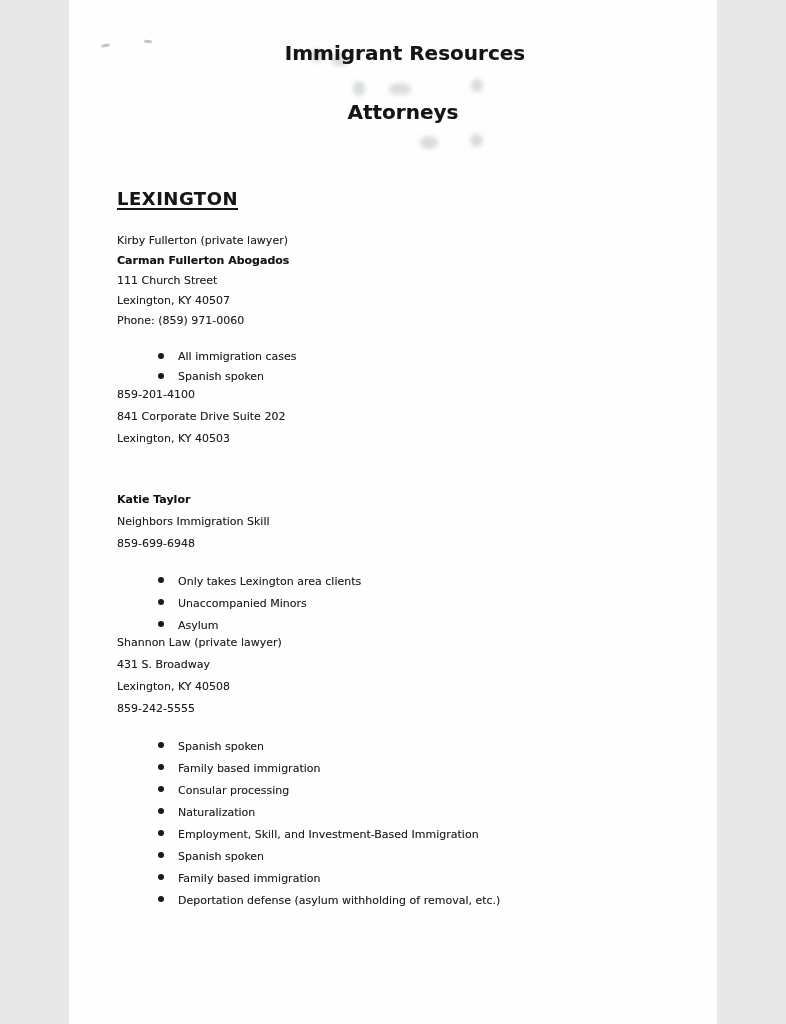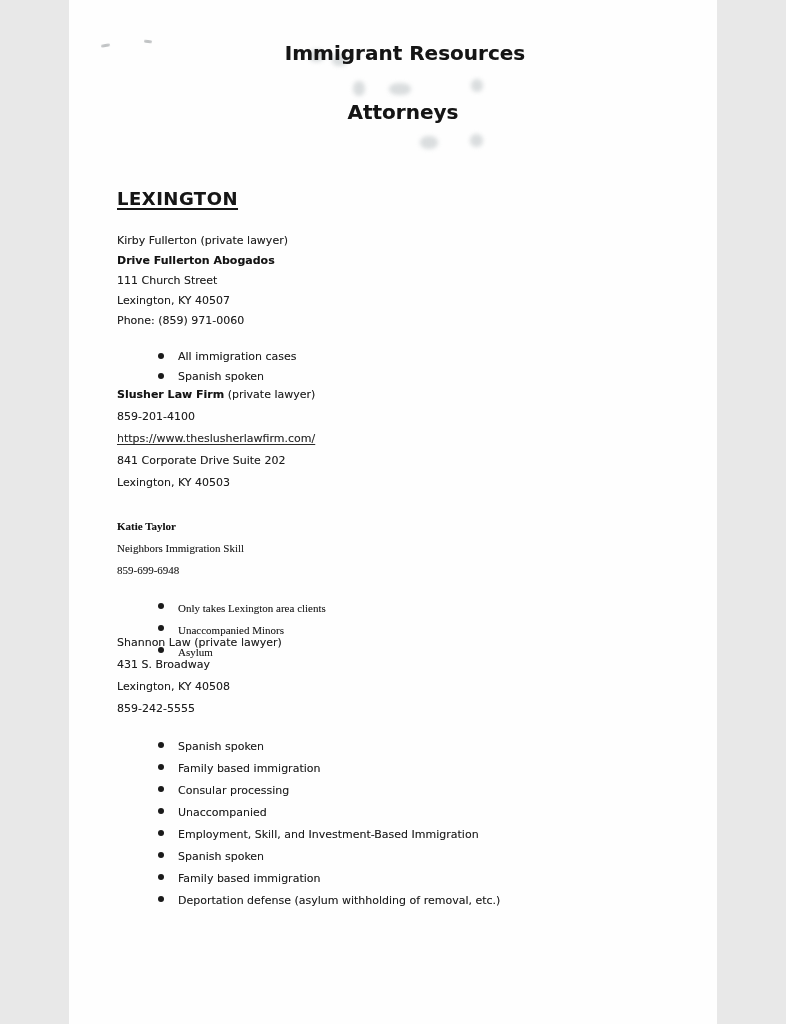--- a/index.html
+++ b/index.html
@@ -59,21 +59,21 @@
   
   .entry {
     position: absolute;
     left: 48px;
     right: 20px;
     font-size: 11px;
     line-height: 22px;
   }
   .entry-1 { top: 231px; line-height: 20px; }
   .entry-2 { top: 384px; }
-  .entry-3 { top: 515px; font-family: Liberation Serif, serif; }
+  .entry-3 { top: 489px; }
   .entry-4 { top: 632px; }
 
   .line { white-space: nowrap; }
   .bold { font-weight: bold; color: #141414; }
   a.link {
     color: #2b2b2b;
     text-decoration: underline;
     text-decoration-thickness: 1px;
     text-underline-offset: 2px;
   }
@@ -132,33 +132,31 @@
   <div class="artifact ghost g6"></div>
   <div class="artifact ghost g7"></div>
 
   <div class="doc-title">Immigrant Resources</div>
   <div class="doc-subtitle">Attorneys</div>
   <div class="section-heading">LEXINGTON</div>
 
   <div id="entries">
       <div class="entry entry-1">
         <div class="line"><span class="">Kirby Fullerton (private lawyer)</span></div>
-        <div class="line"><span class="bold">Drive Fullerton Abogados</span></div>
+        <div class="line"><span class="bold">Carman Fullerton Abogados</span></div>
         <div class="line"><span class="">111 Church Street</span></div>
         <div class="line"><span class="">Lexington, KY 40507</span></div>
         <div class="line"><span class="">Phone: (859) 971-0060</span></div>
         <ul class="bullets">
           <li>All immigration cases</li>
           <li>Spanish spoken</li>
         </ul>
       </div>
       <div class="entry entry-2">
-        <div class="line"><span class="bold">Slusher Law Firm</span><span class=""> (private lawyer)</span></div>
         <div class="line"><span class="">859-201-4100</span></div>
-        <div class="line"><a class="link" href="#">https://www.theslusherlawfirm.com/</a></div>
         <div class="line"><span class="">841 Corporate Drive Suite 202</span></div>
         <div class="line"><span class="">Lexington, KY 40503</span></div>
       </div>
       <div class="entry entry-3">
         <div class="line"><span class="bold">Katie Taylor</span></div>
         <div class="line"><span class="">Neighbors Immigration Skill</span></div>
         <div class="line"><span class="">859-699-6948</span></div>
         <ul class="bullets">
           <li>Only takes Lexington area clients</li>
           <li>Unaccompanied Minors</li>
@@ -167,21 +165,21 @@
       </div>
       <div class="entry entry-4">
         <div class="line"><span class="">Shannon Law (private lawyer)</span></div>
         <div class="line"><span class="">431 S. Broadway</span></div>
         <div class="line"><span class="">Lexington, KY 40508</span></div>
         <div class="line"><span class="">859-242-5555</span></div>
         <ul class="bullets">
           <li>Spanish spoken</li>
           <li>Family based immigration</li>
           <li>Consular processing</li>
-          <li>Unaccompanied</li>
+          <li>Naturalization</li>
           <li>Employment, Skill, and Investment-Based Immigration</li>
           <li>Spanish spoken</li>
           <li>Family based immigration</li>
           <li>Deportation defense (asylum withholding of removal, etc.)</li>
         </ul>
       </div>
     </div>
 
 </div>
 

